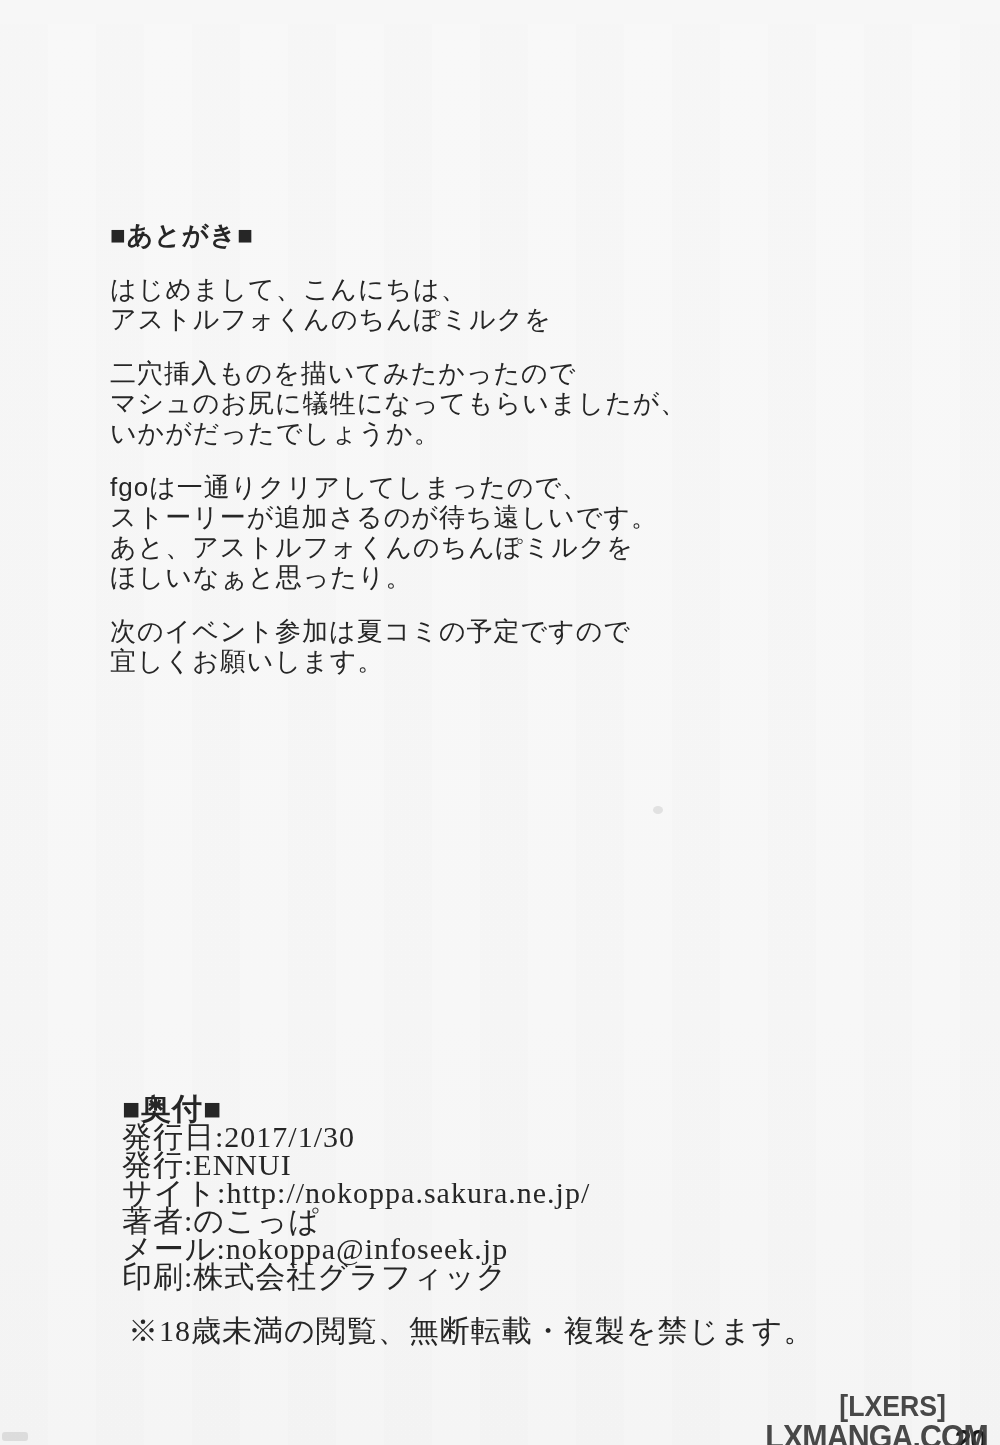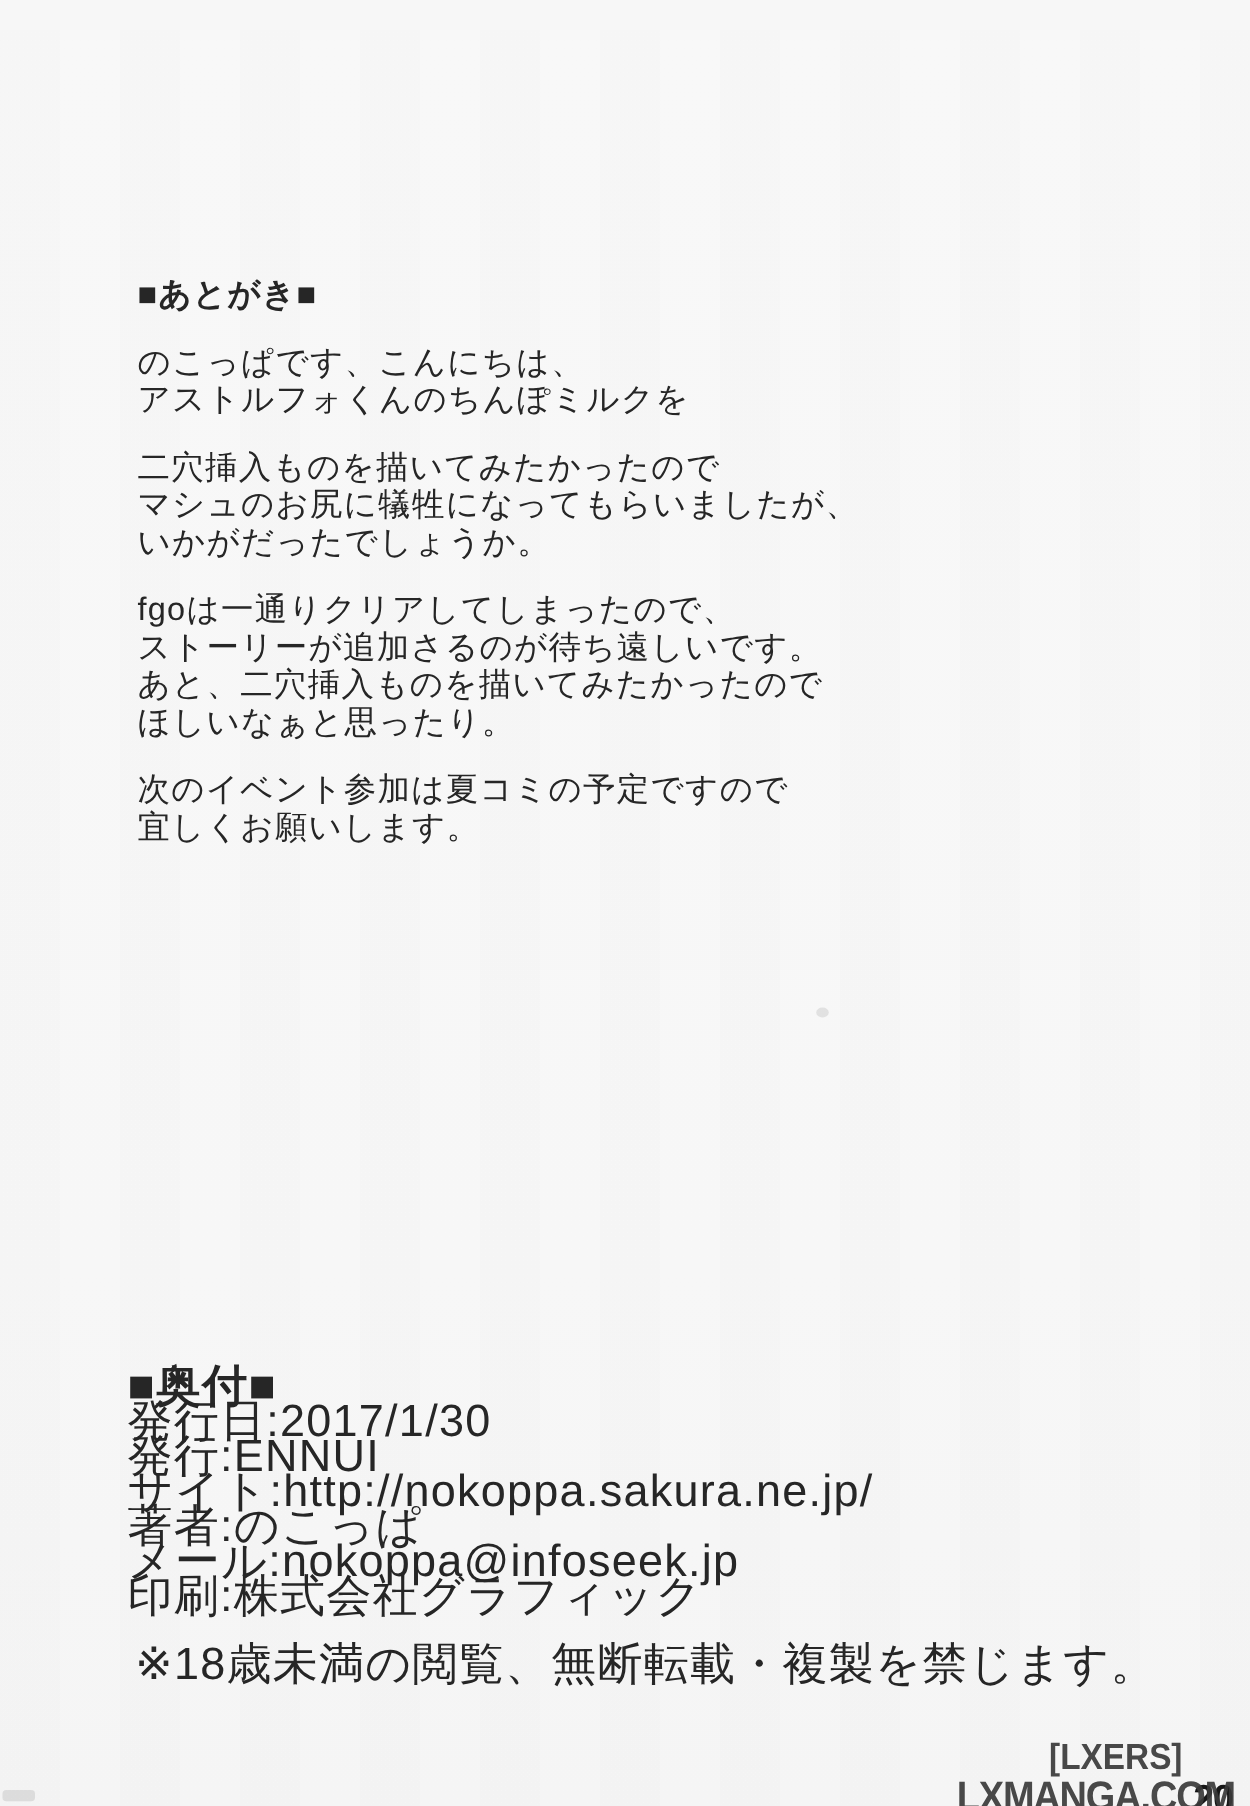--- a/index.html
+++ b/index.html
@@ -36,27 +36,28 @@
     font-weight: bold;
   }
   .afterword .para {
     margin-top: 24px;
   }
   .afterword .para:first-of-type {
     margin-top: 0;
   }
   .colophon {
     position: absolute;
-    left: 102px;
+    left: 122px;
     top: 1071px;
     color: #262626;
-    font-size: 36px;
+    font-size: 30px;
     line-height: 28px;
     letter-spacing: 1px;
     white-space: nowrap;
+    font-family: Liberation Serif, serif;
   }
   .colophon .heading {
     font-weight: bold;
   }
   .colophon .notice {
     margin-top: 26px;
     margin-left: 6px;
   }
   .pagenum {
     position: absolute;
@@ -113,32 +114,32 @@
   }
 </style>
 </head>
 <body>
 
 <div class="page">
 
   <div class="afterword">
     <div class="heading">■あとがき■</div>
     <div class="para">
-      <div>のこっぱです、こんにちは、</div>
+      <div>はじめまして、こんにちは、</div>
       <div>アストルフォくんのちんぽミルクを</div>
     </div>
     <div class="para">
       <div>二穴挿入ものを描いてみたかったので</div>
       <div>マシュのお尻に犠牲になってもらいましたが、</div>
       <div>いかがだったでしょうか。</div>
     </div>
     <div class="para">
       <div>fgoは一通りクリアしてしまったので、</div>
       <div>ストーリーが追加さるのが待ち遠しいです。</div>
-      <div>あと、二穴挿入ものを描いてみたかったので</div>
+      <div>あと、アストルフォくんのちんぽミルクを</div>
       <div>ほしいなぁと思ったり。</div>
     </div>
     <div class="para">
       <div>次のイベント参加は夏コミの予定ですので</div>
       <div>宜しくお願いします。</div>
     </div>
   </div>
 
   <div class="colophon">
     <div class="heading">■奥付■</div>

